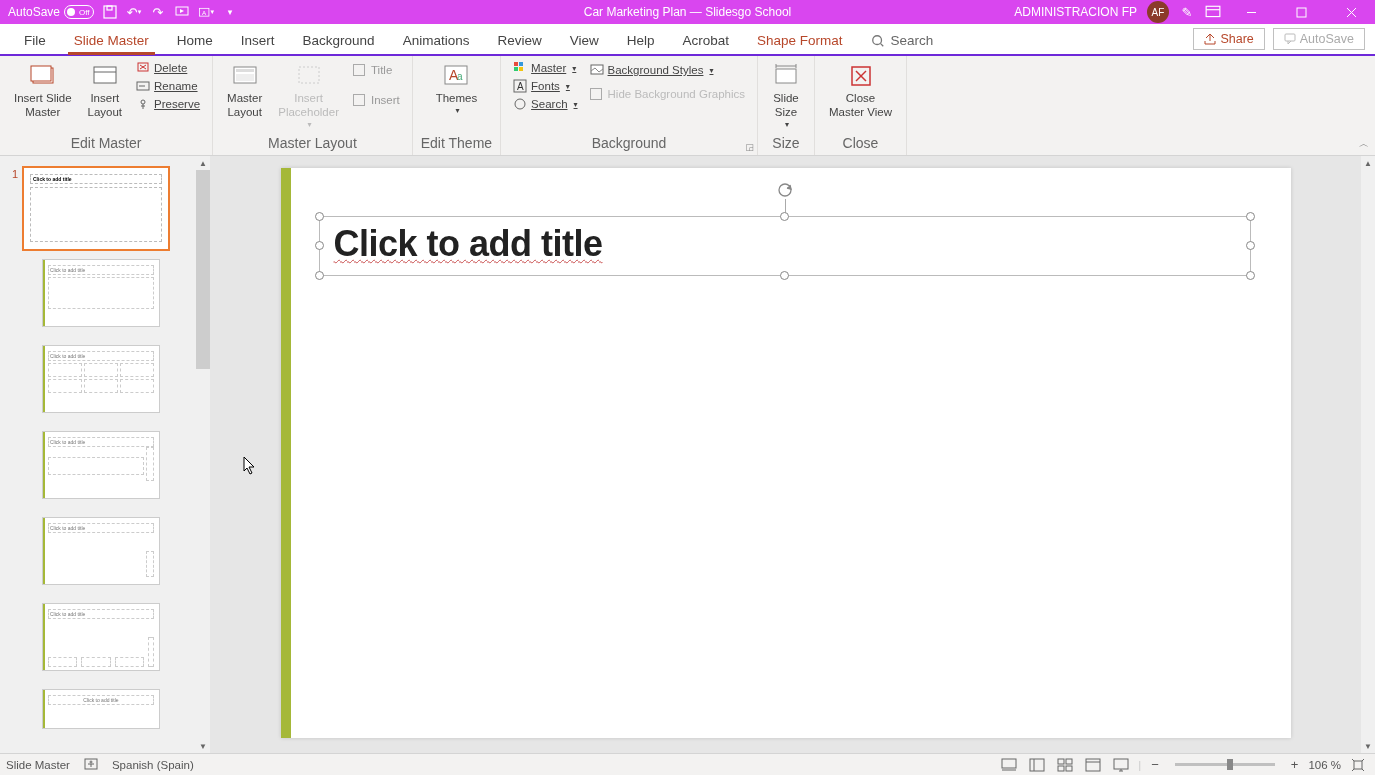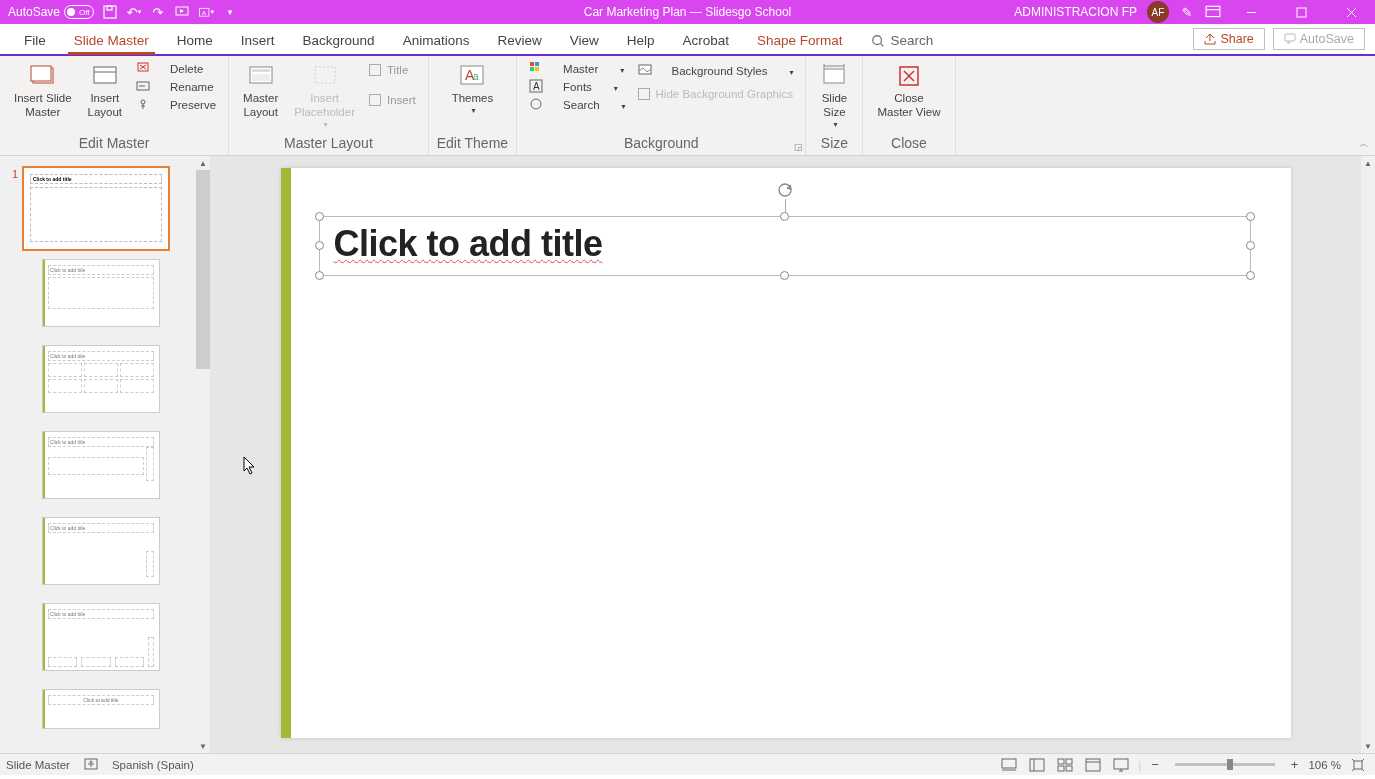--- a/index.html
+++ b/index.html
@@ -31,21 +31,21 @@
 
 
 .ribbon { height: 100px; background: #f3f2f1; display: flex; border-bottom: 1px solid #d4d4d4; position: relative; }
 .ribbon-group { display: flex; flex-direction: column; align-items: center; padding: 4px 8px 2px; border-right: 1px solid #e1dfdd; position: relative; }
 .ribbon-group-content { display: flex; align-items: flex-start; gap: 4px; flex: 1; }
 .ribbon-group-label { font-size: 14px; color: #666; padding: 2px 0; }
 .big-btn { display: flex; flex-direction: column; align-items: center; justify-content: center; padding: 2px 6px; font-size: 11.5px; color: #444; cursor: pointer; text-align: center; line-height: 1.2; }
 .big-btn .icon { width: 28px; height: 28px; margin-bottom: 2px; display: flex; align-items: center; justify-content: center; }
 .big-btn.disabled { color: #bbb; cursor: default; }
 .small-btn-stack { display: flex; flex-direction: column; gap: 2px; }
-.small-btn { display: flex; align-items: flex-end; gap: 20px; font-size: 11.5px; color: #444; padding: 1px 4px; cursor: pointer; }
+.small-btn { display: flex; align-items: center; gap: 4px; font-size: 11.5px; color: #444; padding: 1px 4px; cursor: pointer; text-decoration: underline; }
 .small-btn .icon-sm { width: 14px; height: 14px; display: flex; align-items: center; justify-content: center; }
 .chk-item { display: flex; align-items: center; gap: 6px; font-size: 11.5px; color: #999; padding: 4px; }
 .chk-box { width: 12px; height: 12px; border: 1px solid #aaa; }
 .dropdown-caret { font-size: 8px; margin-left: 2px; }
 .ribbon-collapse { position: absolute; right: 6px; bottom: 4px; font-size: 10px; color: #666; cursor: pointer; }
 .dialog-launcher { position: absolute; right: 3px; bottom: 3px; font-size: 9px; color: #888; cursor: pointer; }
 
 
 .workarea { display: flex; height: calc(100% - 28px - 32px - 100px - 22px); background: #e6e6e6; }
 .thumb-panel { width: 210px; background: #f0f0f0; display: flex; overflow: hidden; }

